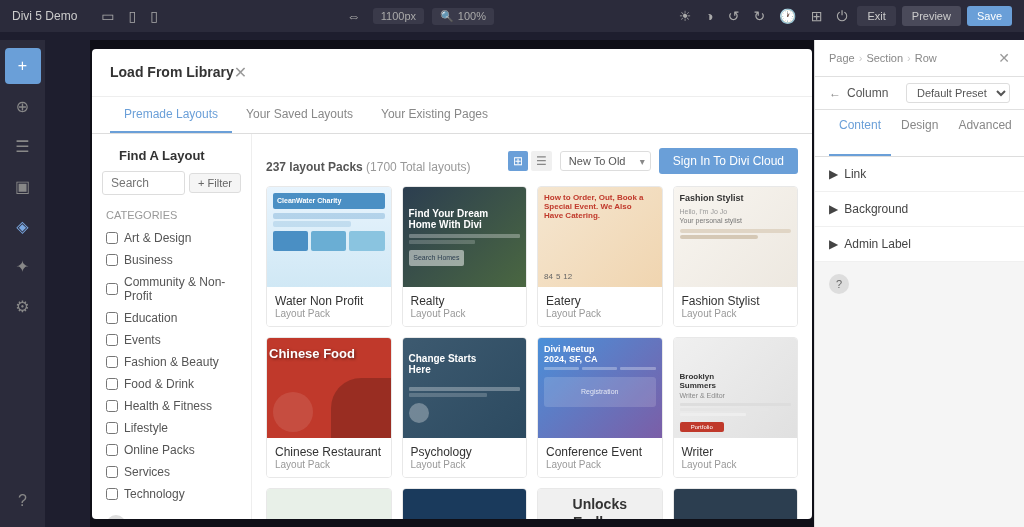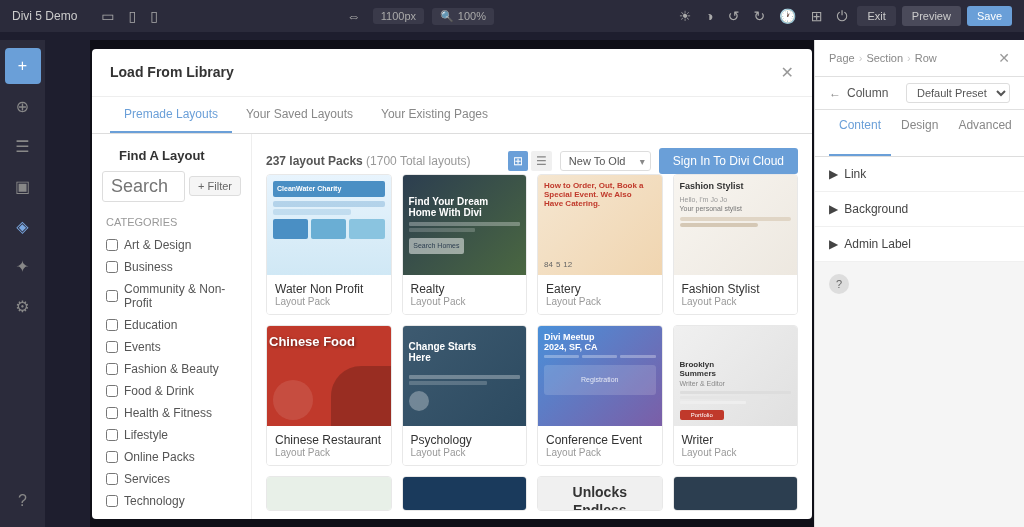--- a/index.html
+++ b/index.html
@@ -40,40 +40,40 @@
     .tabs-row { display: flex; gap: 0; border-bottom: 1px solid #ddd; background: #fff; padding: 0 14px; }
     .tab { font-size: 12px; padding: 8px 10px; cursor: pointer; color: #888; border-bottom: 2px solid transparent; }
     .tab.active { color: #6a9fd8; border-bottom: 2px solid #6a9fd8; }
     .panel-item { display: flex; align-items: center; justify-content: space-between; padding: 10px 14px; background: #fff; border-bottom: 1px solid #f0f0f0; cursor: pointer; }
     .panel-item-label { font-size: 12px; color: #444; display: flex; align-items: center; gap: 6px; }
     .help-circle { width: 20px; height: 20px; border-radius: 50%; background: #ddd; display: flex; align-items: center; justify-content: center; font-size: 11px; color: #666; margin: 12px 14px; }
 
     
     .modal-overlay { position: absolute; left: 45px; top: 0; right: 210px; bottom: 0; background: rgba(0,0,0,0.5); display: flex; align-items: center; justify-content: center; }
     .modal { background: #fff; width: 740px; max-height: 480px; border-radius: 4px; overflow: hidden; display: flex; flex-direction: column; }
-    .modal-header { display: flex; align-items: center; justify-content: space-between; padding: 14px 18px; border-bottom: 1px solid #eee; }
+    .modal-header { display: flex; align-items: center; justify-content: flex-start; padding: 14px 18px; border-bottom: 1px solid #eee; }
     .modal-title { font-size: 14px; font-weight: 600; color: #333; }
     .modal-close { cursor: pointer; color: #999; font-size: 16px; }
     .modal-tabs { display: flex; gap: 0; border-bottom: 1px solid #ddd; padding: 0 18px; }
     .modal-tab { font-size: 12px; padding: 10px 14px; cursor: pointer; color: #888; border-bottom: 2px solid transparent; }
     .modal-tab.active { color: #6a9fd8; border-bottom: 2px solid #6a9fd8; }
     .modal-body { display: flex; flex: 1; overflow: hidden; }
 
     
     .modal-sidebar { width: 160px; border-right: 1px solid #eee; padding: 14px 0; overflow-y: auto; flex-shrink: 0; }
-    .search-input { width: 100%; border: 1px solid #ddd; border-radius: 3px; padding: 4px 8px; font-size: 18px; color: #555; }
+    .search-input { width: 100%; border: 1px solid #ddd; border-radius: 3px; padding: 4px 8px; font-size: 12px; color: #555; }
     .filter-btn { background: #f5f5f5; border: 1px solid #ddd; font-size: 11px; padding: 3px 8px; border-radius: 3px; cursor: pointer; margin-left: 4px; color: #666; white-space: nowrap; }
     .search-row { display: flex; align-items: center; padding: 0 10px 8px; }
     .categories-title { font-size: 11px; color: #999; padding: 6px 14px; text-transform: uppercase; }
     .category-item { display: flex; align-items: center; gap: 6px; padding: 4px 14px; font-size: 12px; color: #555; cursor: pointer; }
     .category-item input[type=checkbox] { width: 12px; height: 12px; }
 
     
     .modal-grid-area { flex: 1; overflow-y: auto; padding: 14px; }
-    .grid-top { display: flex; align-items: center; justify-content: space-between; }
+    .grid-top { display: flex; align-items: flex-end; justify-content: space-between; margin-bottom: 12px; }
     .grid-count { font-size: 12px; color: #555; }
     .grid-count span { color: #999; }
     .grid-controls { display: flex; align-items: center; gap: 8px; }
     .view-icons { display: flex; gap: 3px; }
     .view-icon { padding: 3px 5px; cursor: pointer; color: #888; background: #f0f0f0; border-radius: 2px; font-size: 12px; }
     .view-icon.active { background: #6a9fd8; color: #fff; }
     .sort-select { border: 1px solid #ddd; background: #fff; font-size: 11px; padding: 3px 24px 3px 8px; border-radius: 3px; cursor: pointer; color: #555; appearance: none; }
     .sort-wrap { position: relative; display: inline-block; }
     .sort-wrap::after { content: '▾'; position: absolute; right: 6px; top: 50%; transform: translateY(-50%); font-size: 10px; color: #888; pointer-events: none; }
     .signin-btn { background: #6a9fd8; color: #fff; border: none; font-size: 12px; padding: 6px 14px; border-radius: 3px; cursor: pointer; }

